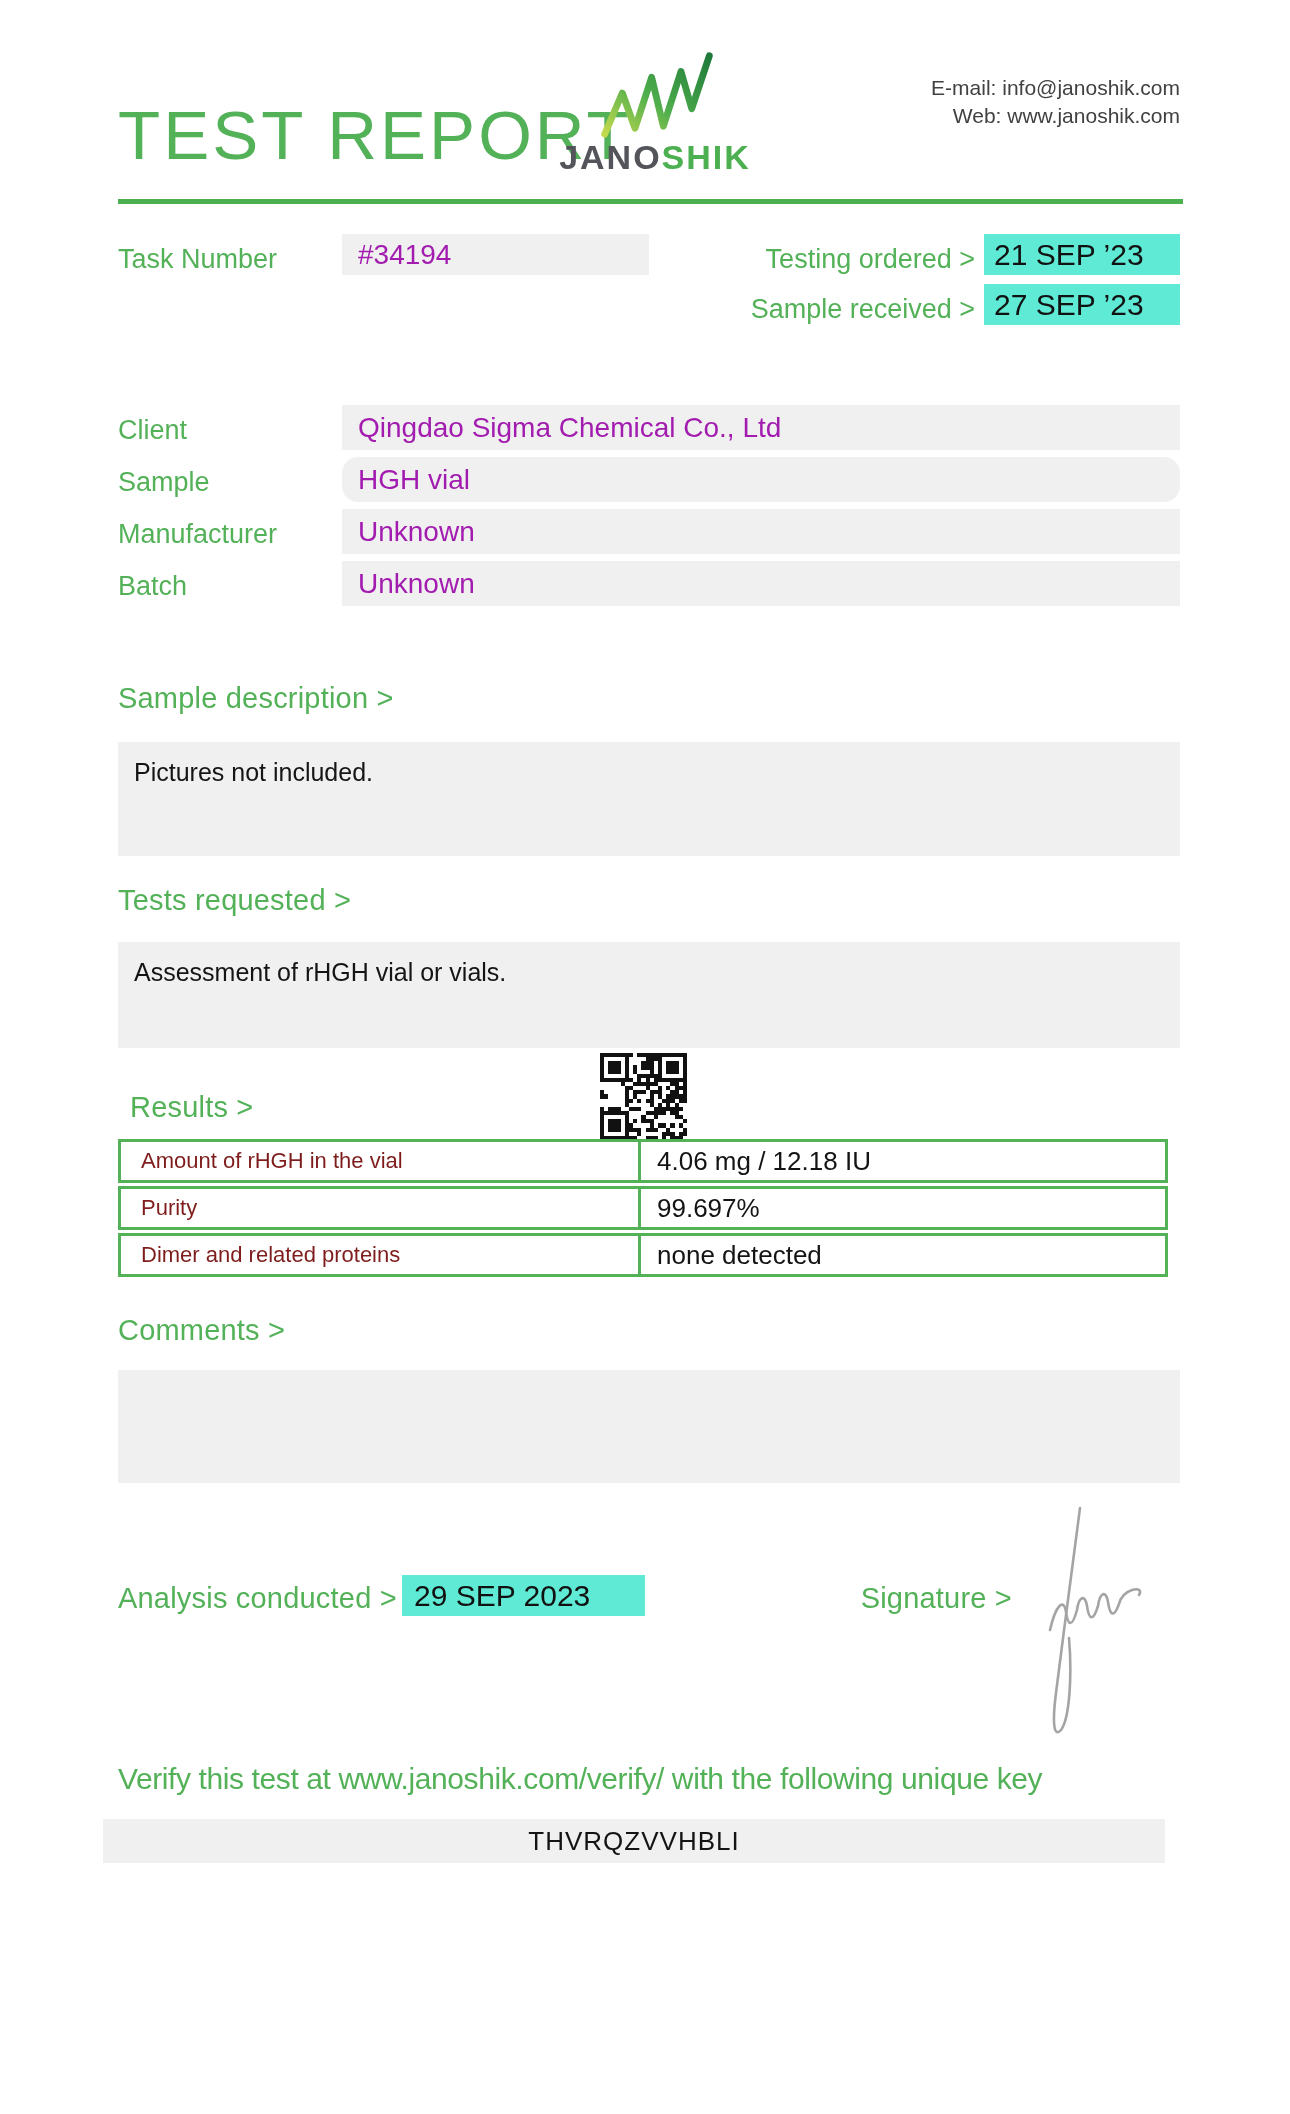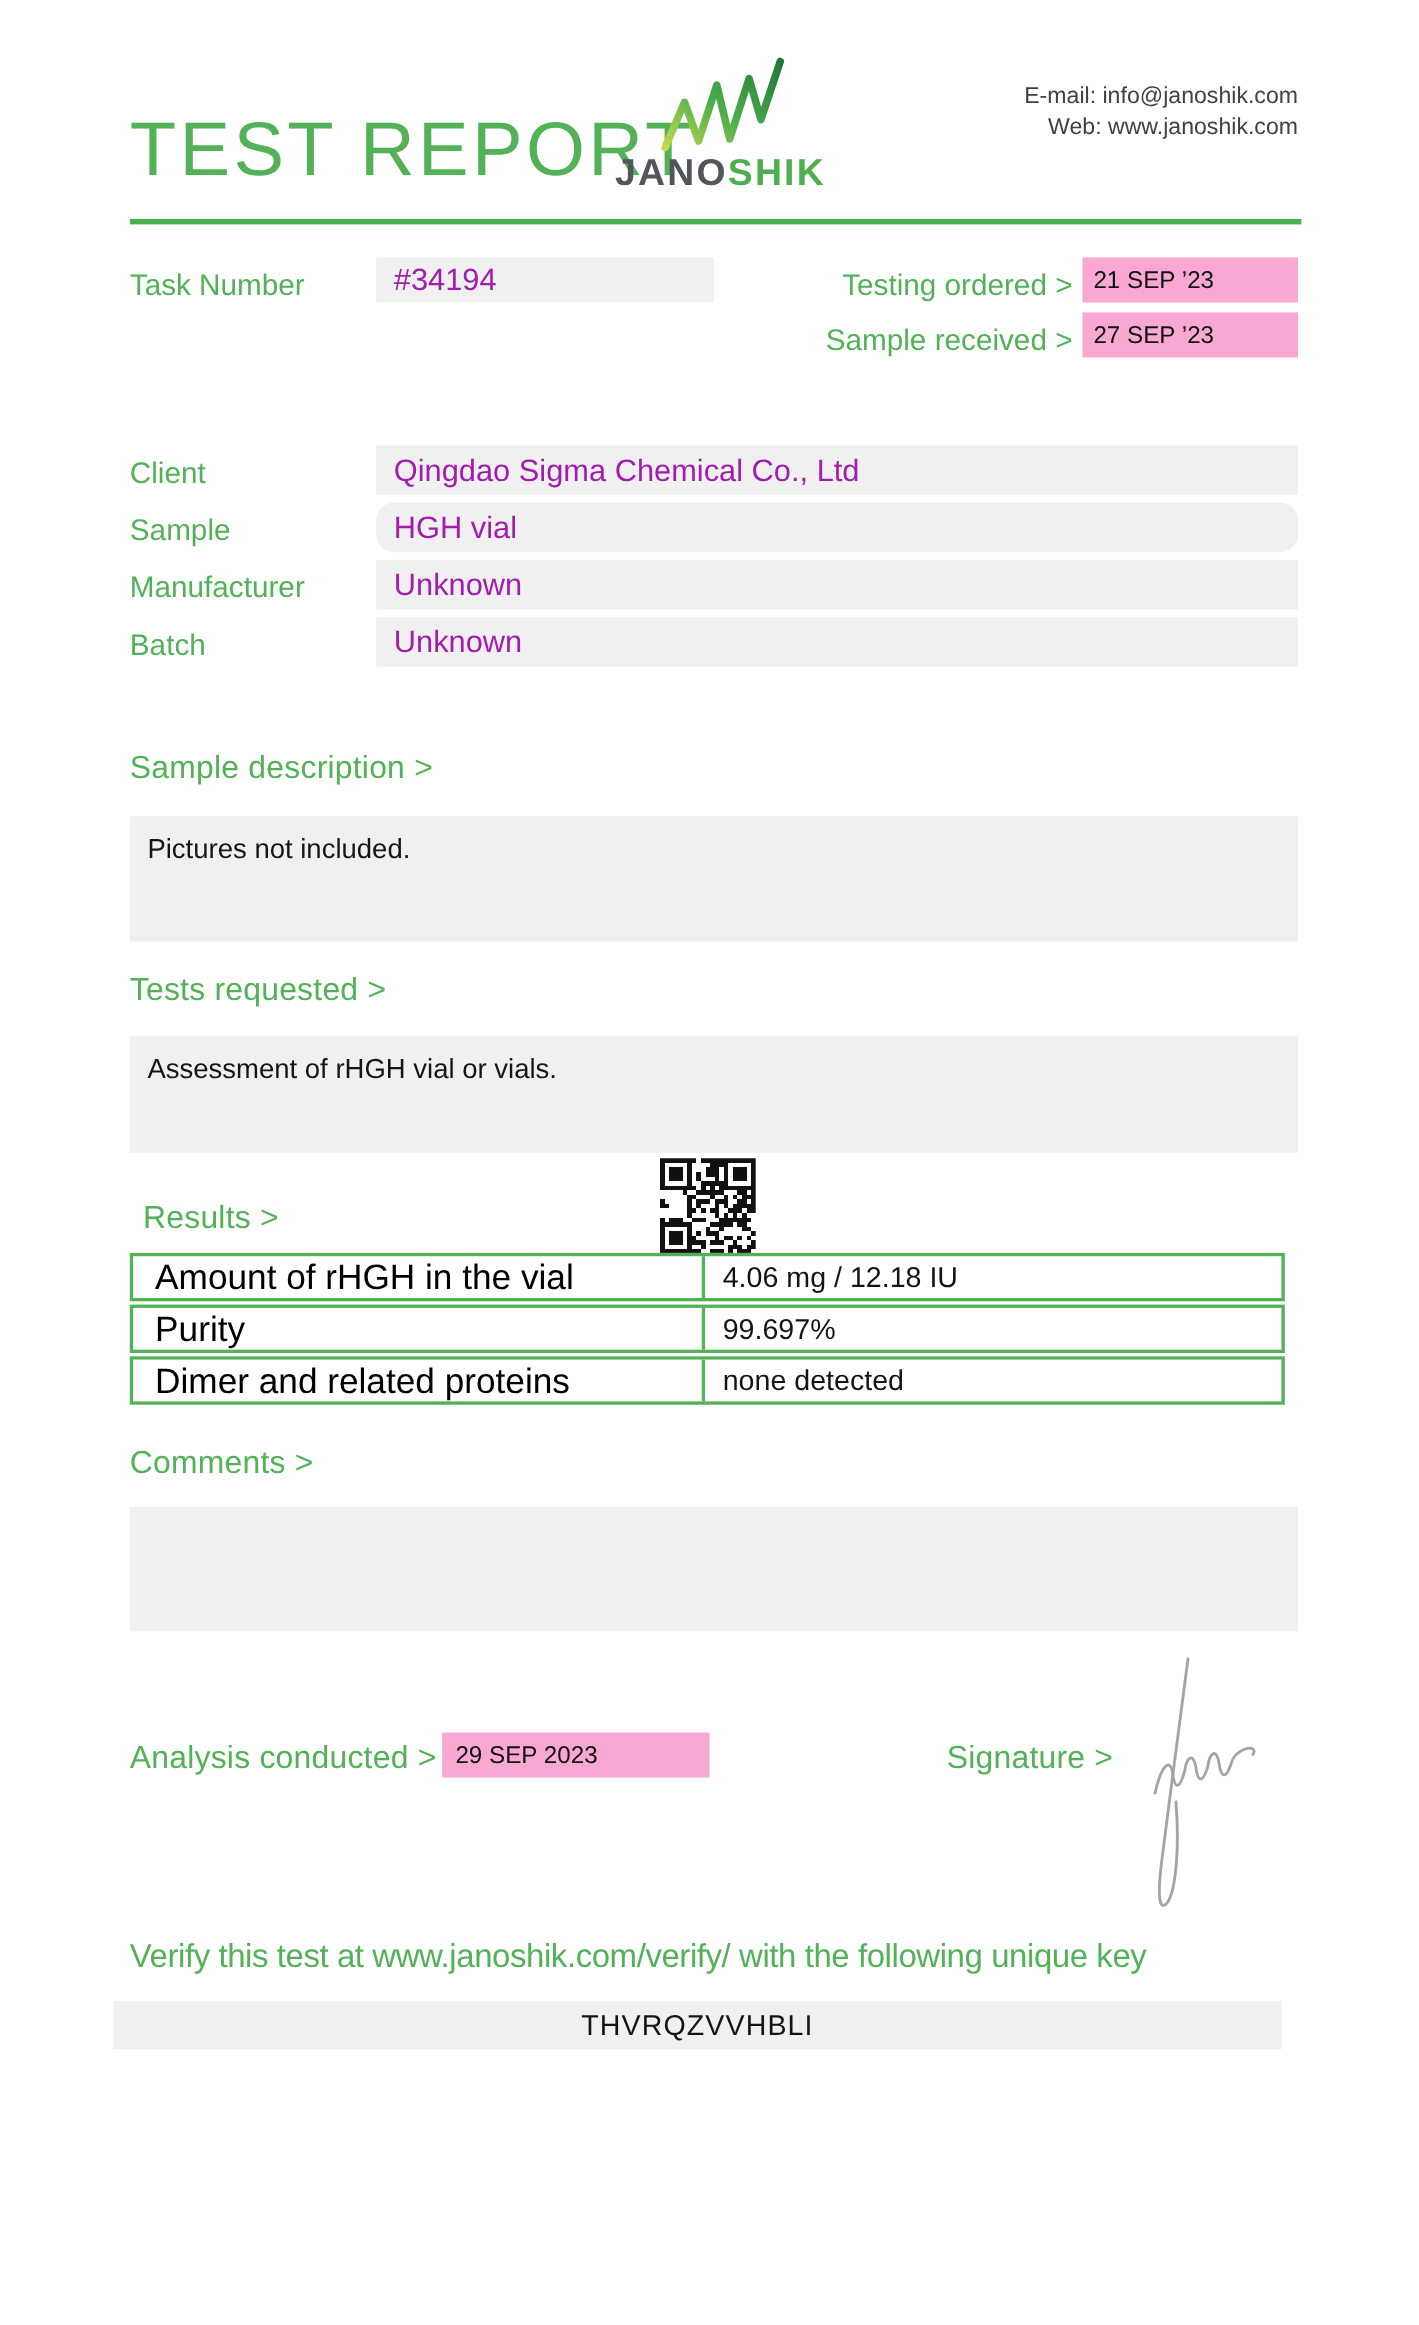--- a/index.html
+++ b/index.html
@@ -6,33 +6,33 @@
   .page{
     position:relative;width:1290px;height:2114px;background:#ffffff;overflow:hidden;
     font-family:"Liberation Sans", sans-serif;color:#1c1c1c;
   }
   .abs{position:absolute;}
   .heading{font-size:29px;color:#53b158;letter-spacing:0.2px;}
   .graybox{background:#f0f0f0;}
   .valuebox{background:#f0f0f0;display:flex;align-items:center;}
   .fieldlabel{font-size:27px;color:#53b158;}
   .fieldvalue{font-size:28px;color:#a21caf;}
-  .datebox{background:#f9a8d4;display:flex;align-items:center;font-size:22px;color:#111;}
+  .datebox{background:#5eead4;display:flex;align-items:center;font-size:30px;color:#111;}
   .metalabel{font-size:27px;color:#53b158;text-align:right;}
   .textblock{font-size:25px;color:#151515;padding:14px 16px;line-height:1.3;}
   
   .title{font-size:69px;letter-spacing:3px;color:#53b158;font-weight:400;white-space:nowrap;}
   .logo-text{font-size:34px;font-weight:bold;letter-spacing:2px;text-align:center;white-space:nowrap;}
   .logo-dark{color:#54555a;}
   .logo-green{color:#4caf50;}
   .contact{font-size:21px;color:#414141;text-align:right;line-height:28px;white-space:nowrap;}
   .rule{background:#4caf50;height:5px;}
   
   .res-row{display:flex;border:3px solid #53b158;height:44px;box-sizing:border-box;background:#fff;}
-  .res-cell-name{width:520px;display:flex;align-items:center;padding-left:20px;font-size:32px;color:#000000;border-right:3px solid #53b158;box-sizing:border-box;}
+  .res-cell-name{width:520px;display:flex;align-items:center;padding-left:20px;font-size:22px;color:#7f1d1d;border-right:3px solid #53b158;box-sizing:border-box;}
   .res-cell-value{flex:1;display:flex;align-items:center;padding-left:16px;font-size:26px;color:#141414;}
   .res-gap{height:3px;}
   .keybox{background:#f0f0f0;display:flex;align-items:center;justify-content:center;font-size:26px;letter-spacing:1px;color:#141414;}
   .verify-heading{font-size:30px;letter-spacing:-0.4px;color:#53b158;white-space:nowrap;}
 </style>
 </head>
 <body>
 
 <div class="page">
 

